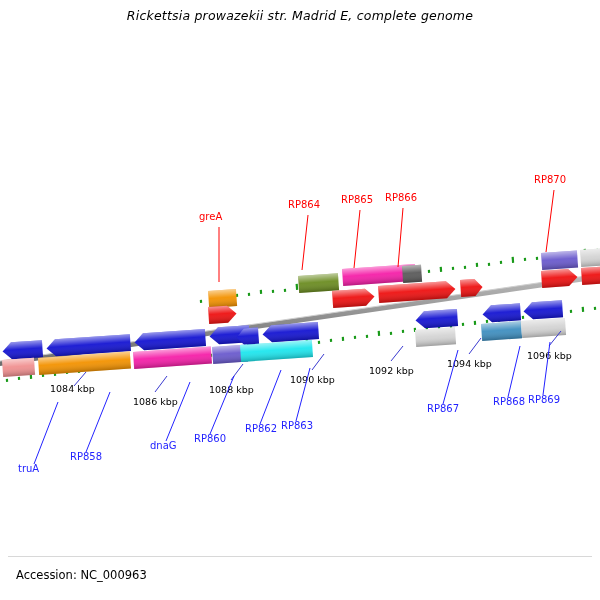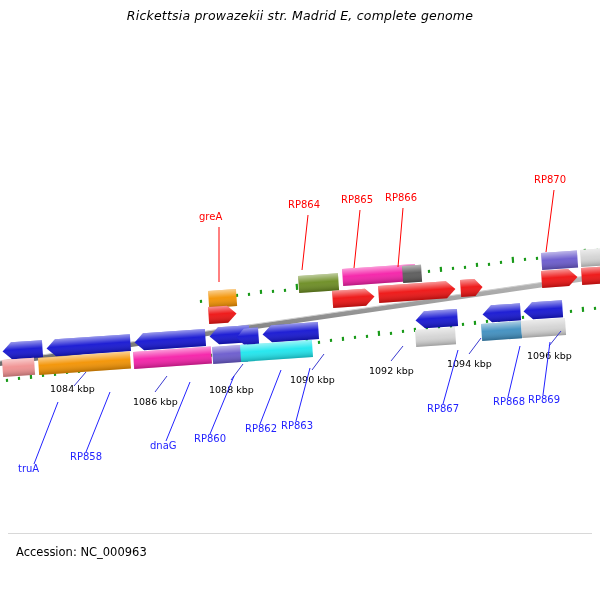--- a/index.html
+++ b/index.html
@@ -14,21 +14,21 @@
   #title{
     position:absolute;left:0;top:8px;width:600px;
     text-align:center;
     font-style:italic;
     font-size:12.5px;
     color:#000;
     font-family:"DejaVu Sans", sans-serif;
     letter-spacing:.2px;
   }
   #footer{
-    position:absolute;left:0;top:533px;width:554px;height:38px;
+    position:absolute;left:0;top:556px;width:554px;height:38px;
   }
   #footer .sep{
     position:absolute;left:8px;top:0;width:584px;height:1px;
     background:#d8d8d8;
   }
   #acc{
     position:absolute;left:16px;top:12px;
     font-size:11.5px;color:#000;
   }
   #topo{

